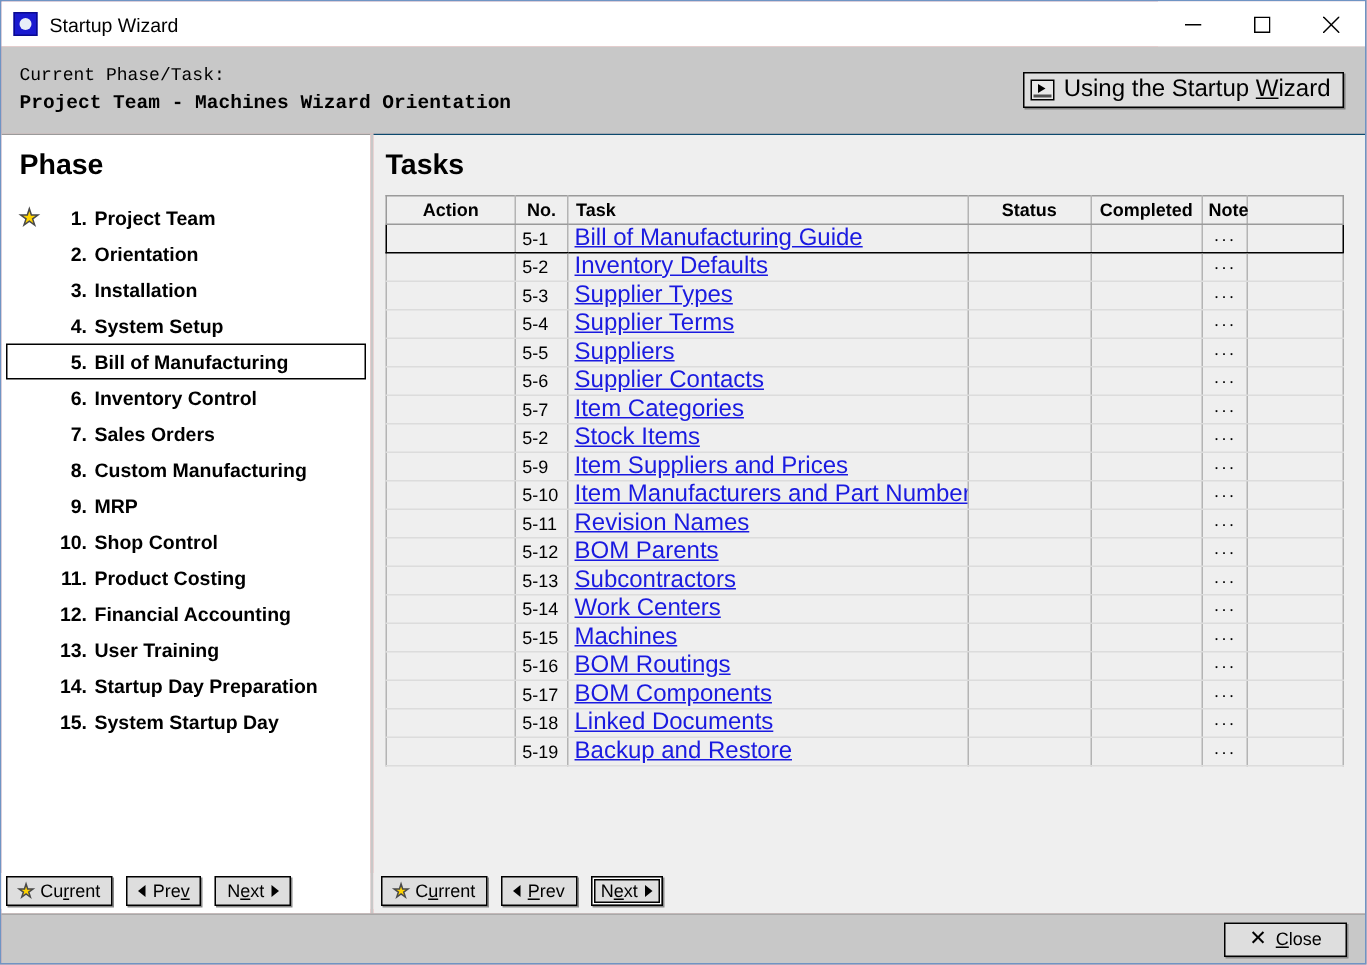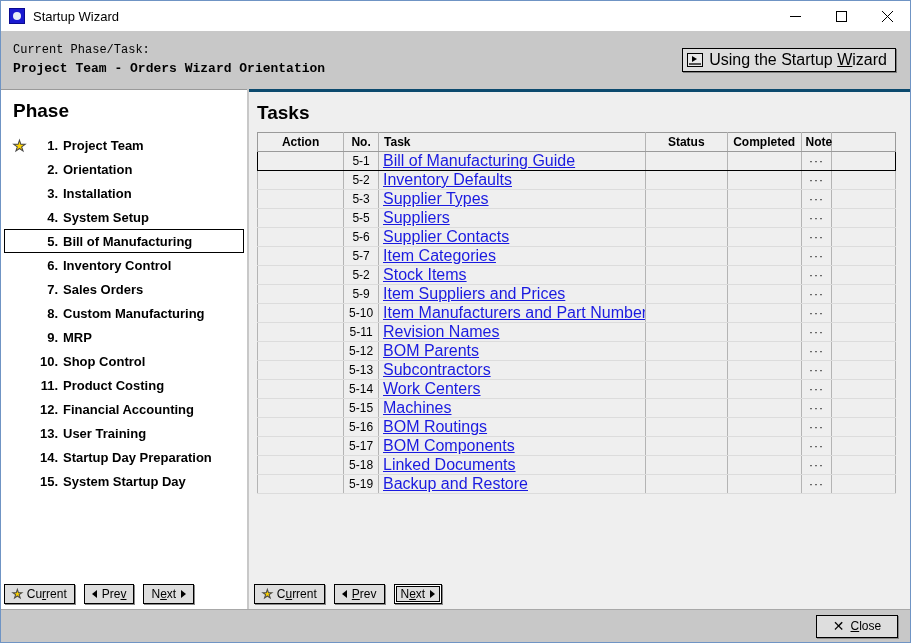--- a/index.html
+++ b/index.html
@@ -100,21 +100,21 @@
     width:246px;flex:0 0 auto;
     background:#ffffff;
     border-top:1px solid #9a9a9a;
     display:flex;flex-direction:column;
     box-sizing:border-box;
   }
   .gap{width:2px;flex:0 0 auto;background:#c8c8c8;}
   .panel-tasks{
     flex:1 1 auto;
     background:#efefef;
-    border-top:3px solid #0c4a6e;
+    border-top:1px solid #0c4a6e;
     display:flex;flex-direction:column;
     box-sizing:border-box;
     min-width:0;
   }
 
   .panel-title{
     font-size:19px;font-weight:bold;color:#000;
     padding:10px 15px 8px 12px;
   }
   .panel-tasks .panel-title{padding-left:8px;}
@@ -188,21 +188,21 @@
     padding:0 4px;
     border-bottom:1px solid #dcdcdc;
     border-right:1px solid #b4b4b4;
     background:#efefef;
     box-sizing:border-box;
     overflow:hidden;white-space:nowrap;
   }
   table.tasks td.td-first{border-left:1px solid #b4b4b4;}
   table.tasks td.td-last{border-right:1px solid #b4b4b4;}
   td.c-action{}
-  td.c-no{text-align:center;padding-right:6px;}
+  td.c-no{text-align:left;padding-right:6px;}
   td.c-task{text-align:left;padding-left:5px;}
   td.c-status{}
   td.c-completed{}
   td.c-note{text-align:center;letter-spacing:1px;font-size:12px;}
   td.c-extra{}
   .tasklink{
     color:#1a1ae0;text-decoration:underline;cursor:pointer;
     font-size:16px;
   }
   tr.sel td{
@@ -302,21 +302,21 @@
           <line x1="11" y1="0" x2="0" y2="11" stroke="#000" stroke-width="1"></line>
         </svg>
       </div>
     </div>
   </div>
 
   <div class="header">
     <div class="header-texts">
       <div class="hdr-line1">Current Phase/Task:</div>
       <div class="hdr-line2">
-        <span>Project Team</span><span>&nbsp;</span><span>-</span><span>&nbsp;</span><span>Orders Wizard Orientation</span>
+        <span>Project Team</span><span>&nbsp;</span><span>-</span><span>&nbsp;</span><span>Machines Wizard Orientation</span>
       </div>
     </div>
     <div class="wizard-btn">
       <span class="vid-icon"></span>
       <span><span>Using the Startup </span><span class="u">W</span><span>izard</span></span>
     </div>
   </div>
 
   <div class="body">
 
@@ -466,20 +466,29 @@
                 <td class="c-action td-first"></td>
                 <td class="c-no">5-3</td>
                 <td class="c-task"><span class="tasklink">Supplier Types</span></td>
                 <td class="c-status"></td>
                 <td class="c-completed"></td>
                 <td class="c-note">···</td>
                 <td class="c-extra td-last"></td>
               </tr>
               <tr class="">
                 <td class="c-action td-first"></td>
+                <td class="c-no">5-4</td>
+                <td class="c-task"><span class="tasklink">Supplier Terms</span></td>
+                <td class="c-status"></td>
+                <td class="c-completed"></td>
+                <td class="c-note">···</td>
+                <td class="c-extra td-last"></td>
+              </tr>
+              <tr class="">
+                <td class="c-action td-first"></td>
                 <td class="c-no">5-5</td>
                 <td class="c-task"><span class="tasklink">Suppliers</span></td>
                 <td class="c-status"></td>
                 <td class="c-completed"></td>
                 <td class="c-note">···</td>
                 <td class="c-extra td-last"></td>
               </tr>
               <tr class="">
                 <td class="c-action td-first"></td>
                 <td class="c-no">5-6</td>

